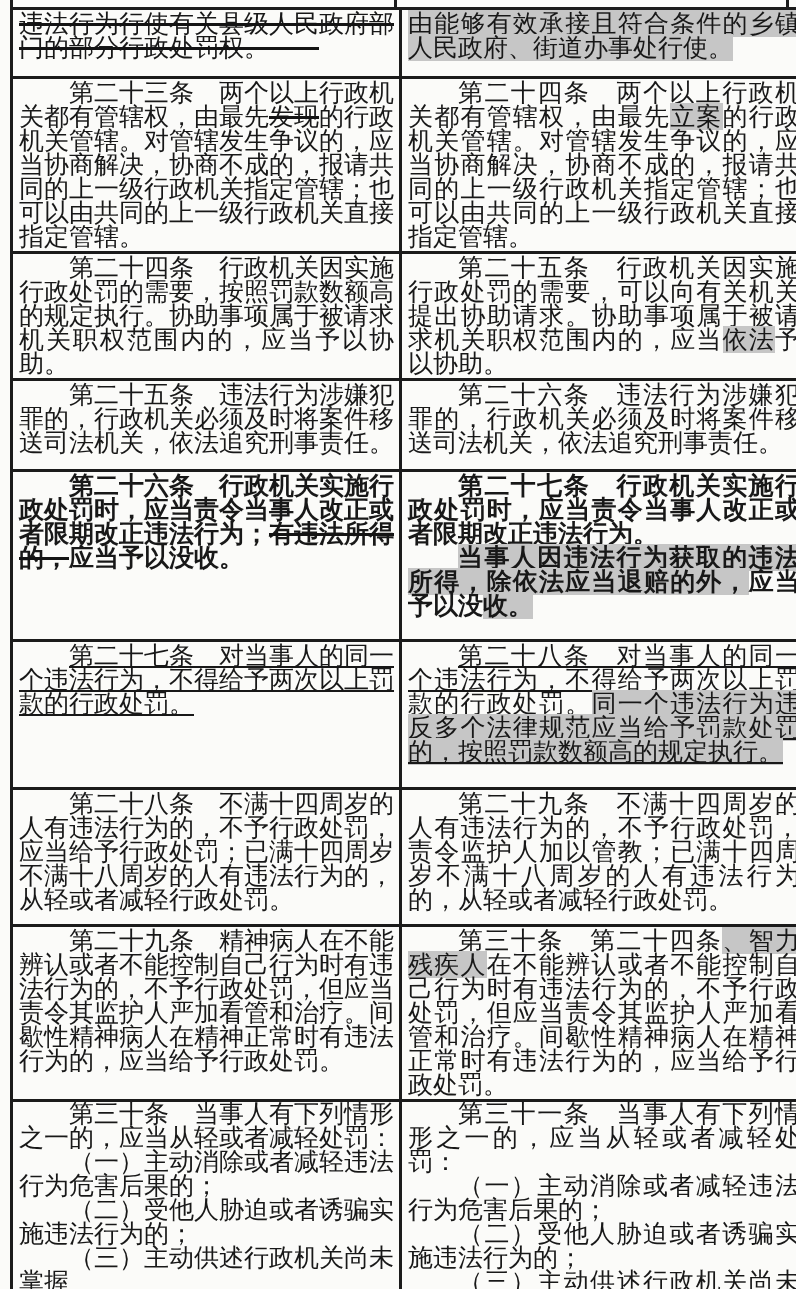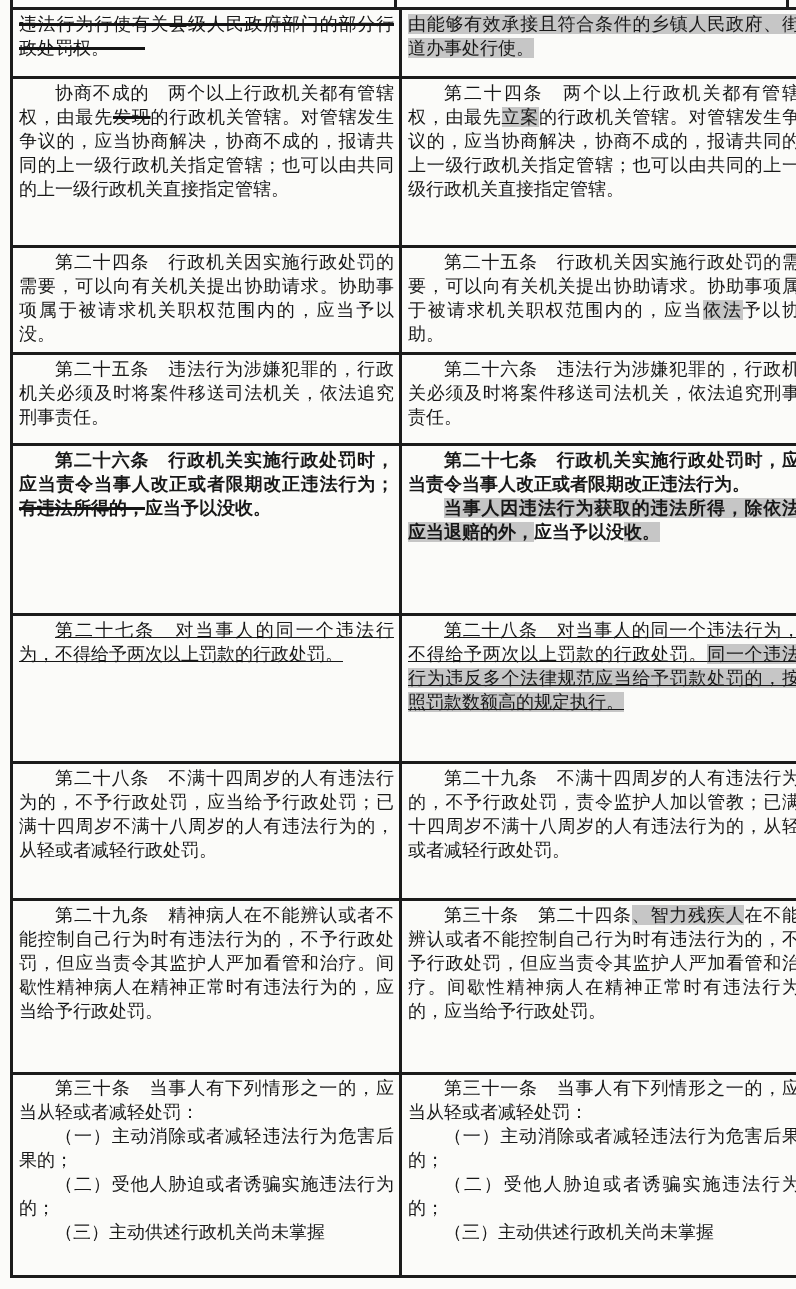--- a/index.html
+++ b/index.html
@@ -43,21 +43,21 @@
     left: 10px;
     top: 7px;
     width: 779px;
     border-collapse: collapse;
     table-layout: fixed;
   }
   table.law-table td {
     border: 3px solid #1b1b1b;
     vertical-align: top;
     padding: 2px 5px 2px 6px;
-    font-size: 18px;
+    font-size: 25px;
     line-height: 24px;
     overflow: hidden;
   }
   td.old-col { width: 375px; }
   td.new-col { width: 392px; }
   
   tbody tr:nth-child(1) td { height: 62px; }
   tbody tr:nth-child(2) td { height: 162px; }
   tbody tr:nth-child(3) td { height: 100px; }
   tbody tr:nth-child(4) td { height: 84px; margin-left: 44px; }
@@ -97,29 +97,29 @@
         <tr>
           <td class="old-col">
             <p class="para noind"><span class="strike">违法行为行使有关县级人民政府部门的部分行政处罚权。</span><span class="strike">　　</span></p>
           </td>
           <td class="new-col">
             <p class="para noind"><span class="hl">由能够有效承接且符合条件的乡镇人民政府、街道办事处行使。</span></p>
           </td>
         </tr>
         <tr>
           <td class="old-col">
-            <p class="para ind"><span>协商不成的　两个以上行政机关都有管辖权，由最先</span><span class="strike">发现</span><span>的行政机关管辖。对管辖发生争议的，应当协商解决，协商不成的，报请共同的上一级行政机关指定管辖；也可以由共同的上一级行政机关直接指定管辖。</span></p>
+            <p class="para ind"><span>第二十三条　两个以上行政机关都有管辖权，由最先</span><span class="strike">发现</span><span>的行政机关管辖。对管辖发生争议的，应当协商解决，协商不成的，报请共同的上一级行政机关指定管辖；也可以由共同的上一级行政机关直接指定管辖。</span></p>
           </td>
           <td class="new-col">
             <p class="para ind"><span>第二十四条　两个以上行政机关都有管辖权，由最先</span><span class="hl">立案</span><span>的行政机关管辖。对管辖发生争议的，应当协商解决，协商不成的，报请共同的上一级行政机关指定管辖；也可以由共同的上一级行政机关直接指定管辖。</span></p>
           </td>
         </tr>
         <tr>
           <td class="old-col">
-            <p class="para ind"><span>第二十四条　行政机关因实施行政处罚的需要，可以向有关机关提出协助请求。协助事项属于被请求机关职权范围内的，应当予以没。</span></p>
+            <p class="para ind"><span>第二十四条　行政机关因实施行政处罚的需要，按照罚款数额高的规定执行。协助事项属于被请求机关职权范围内的，应当予以协助。</span></p>
           </td>
           <td class="new-col">
             <p class="para ind"><span>第二十五条　行政机关因实施行政处罚的需要，可以向有关机关提出协助请求。协助事项属于被请求机关职权范围内的，应当</span><span class="hl">依法</span><span>予以协助。</span></p>
           </td>
         </tr>
         <tr>
           <td class="old-col">
             <p class="para ind"><span>第二十五条　违法行为涉嫌犯罪的，行政机关必须及时将案件移送司法机关，依法追究刑事责任。</span></p>
           </td>
           <td class="new-col">

